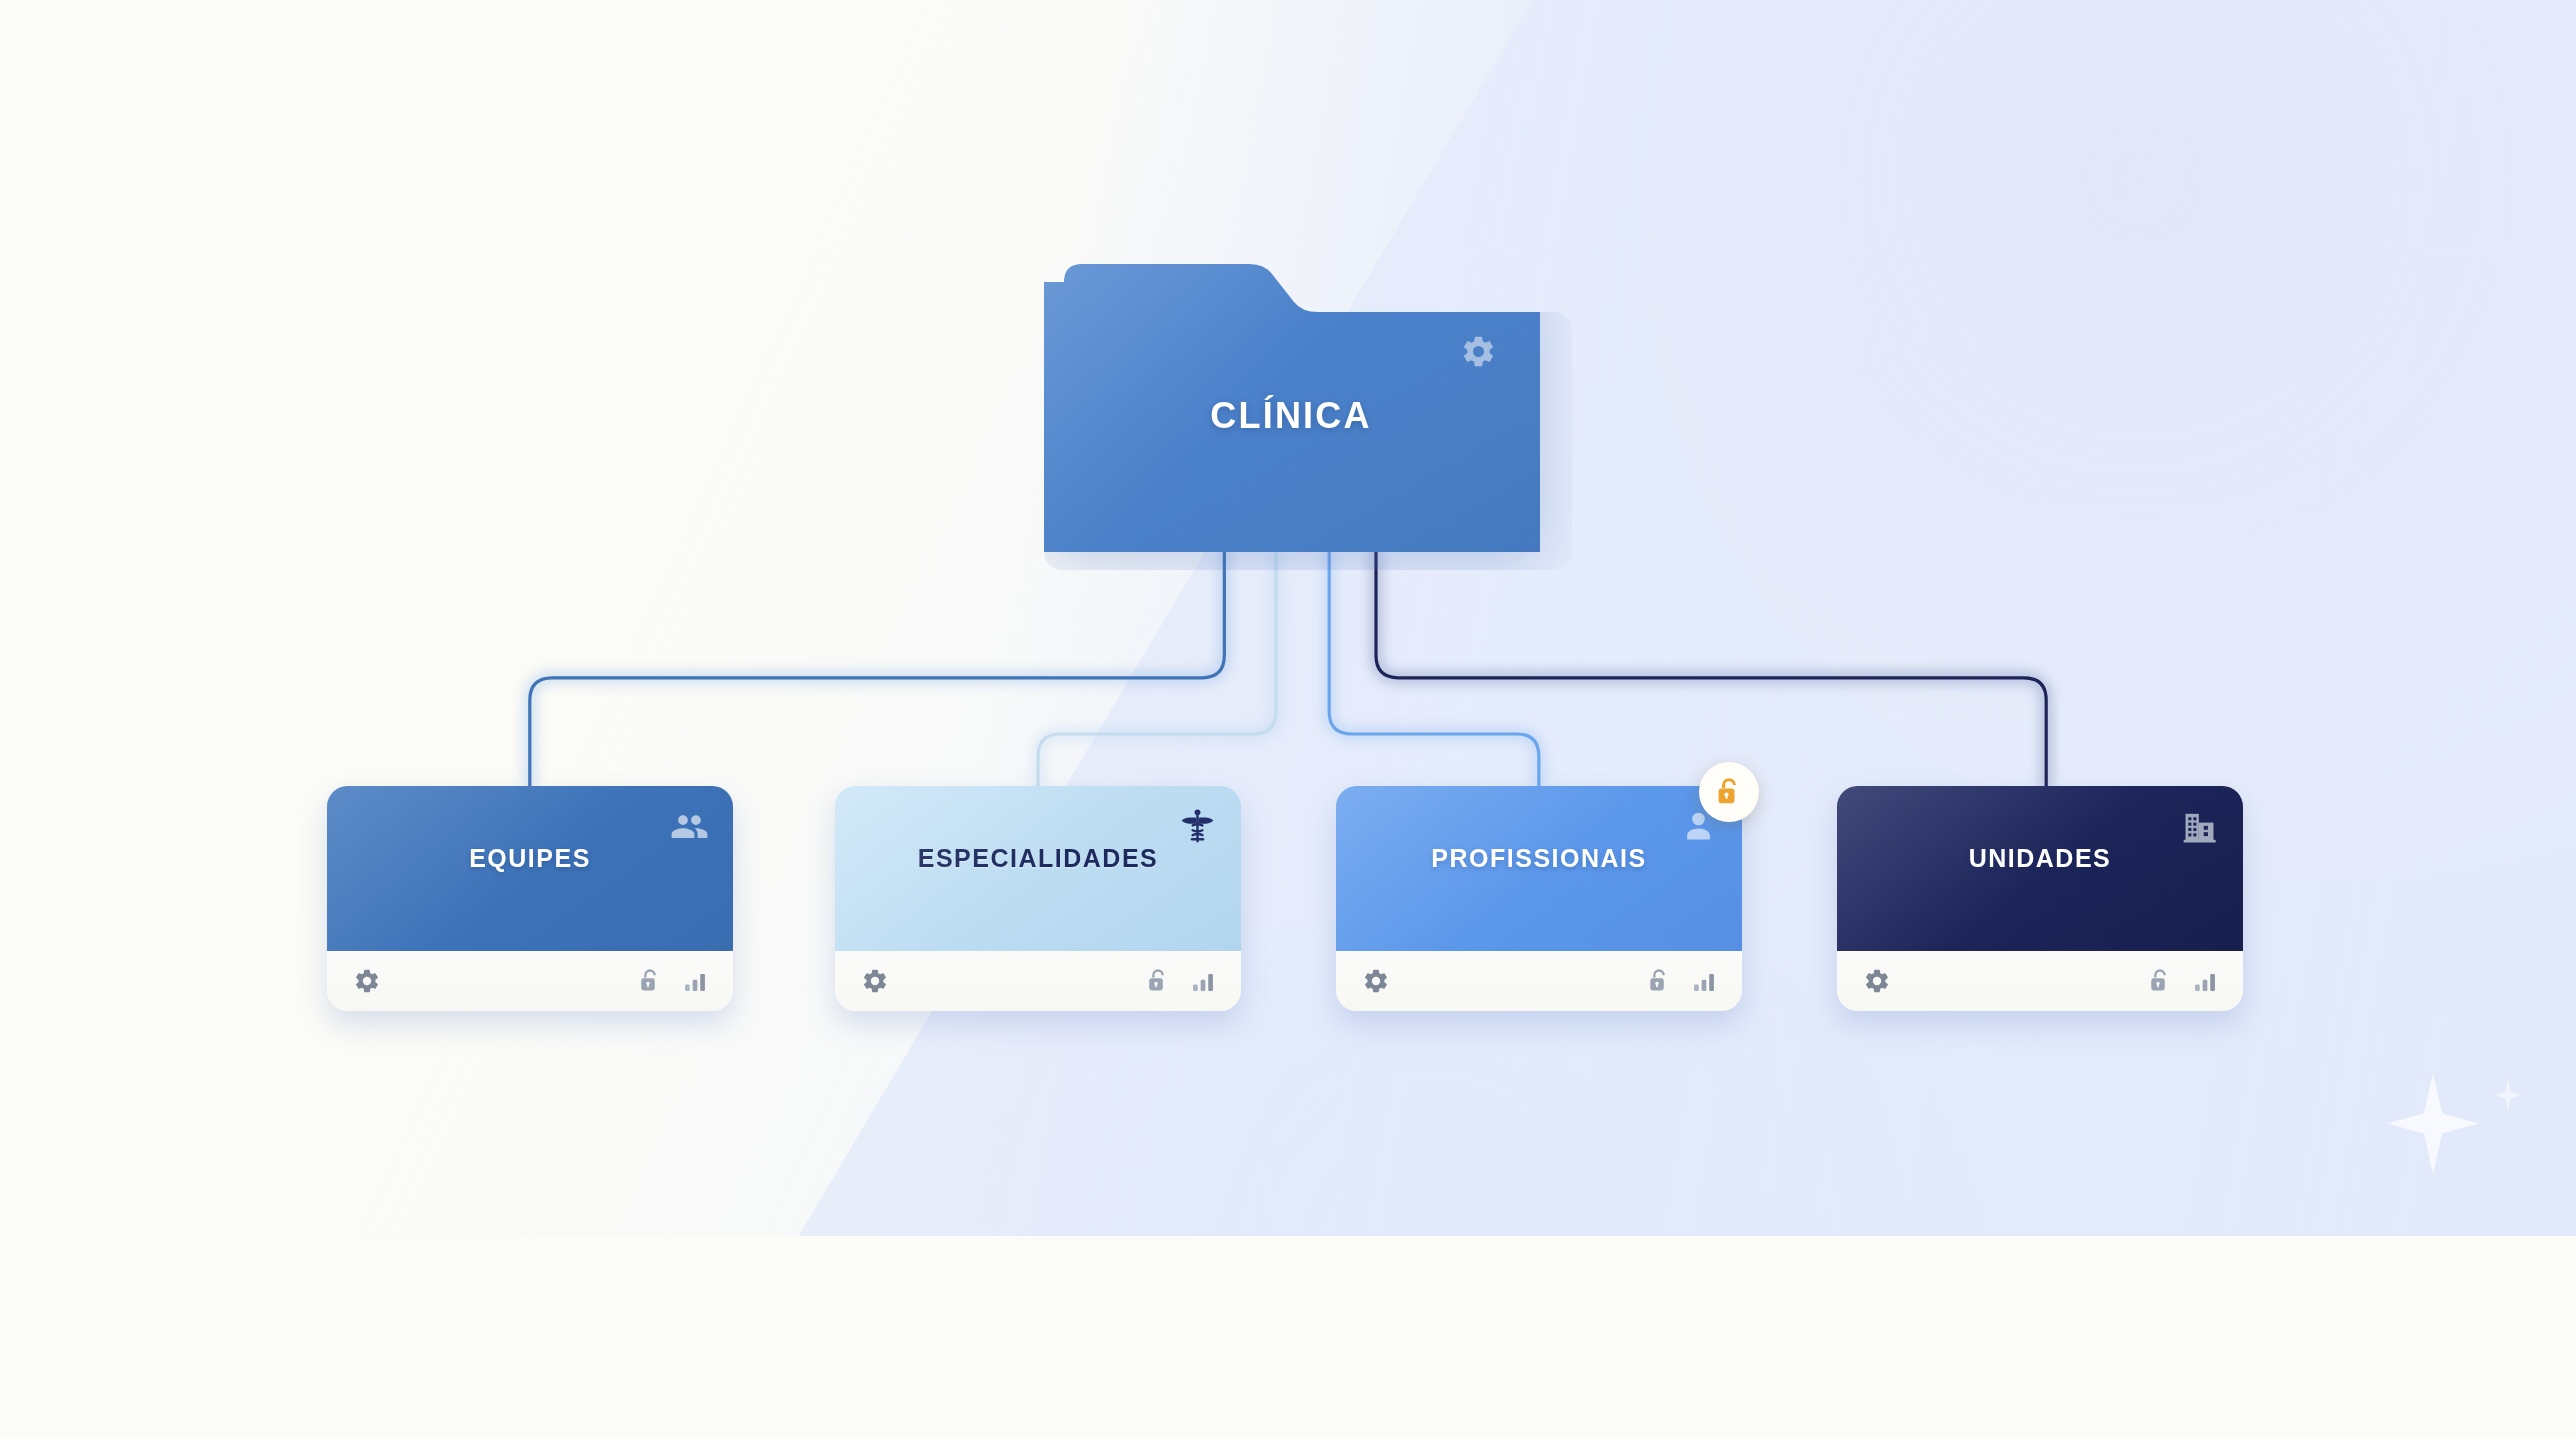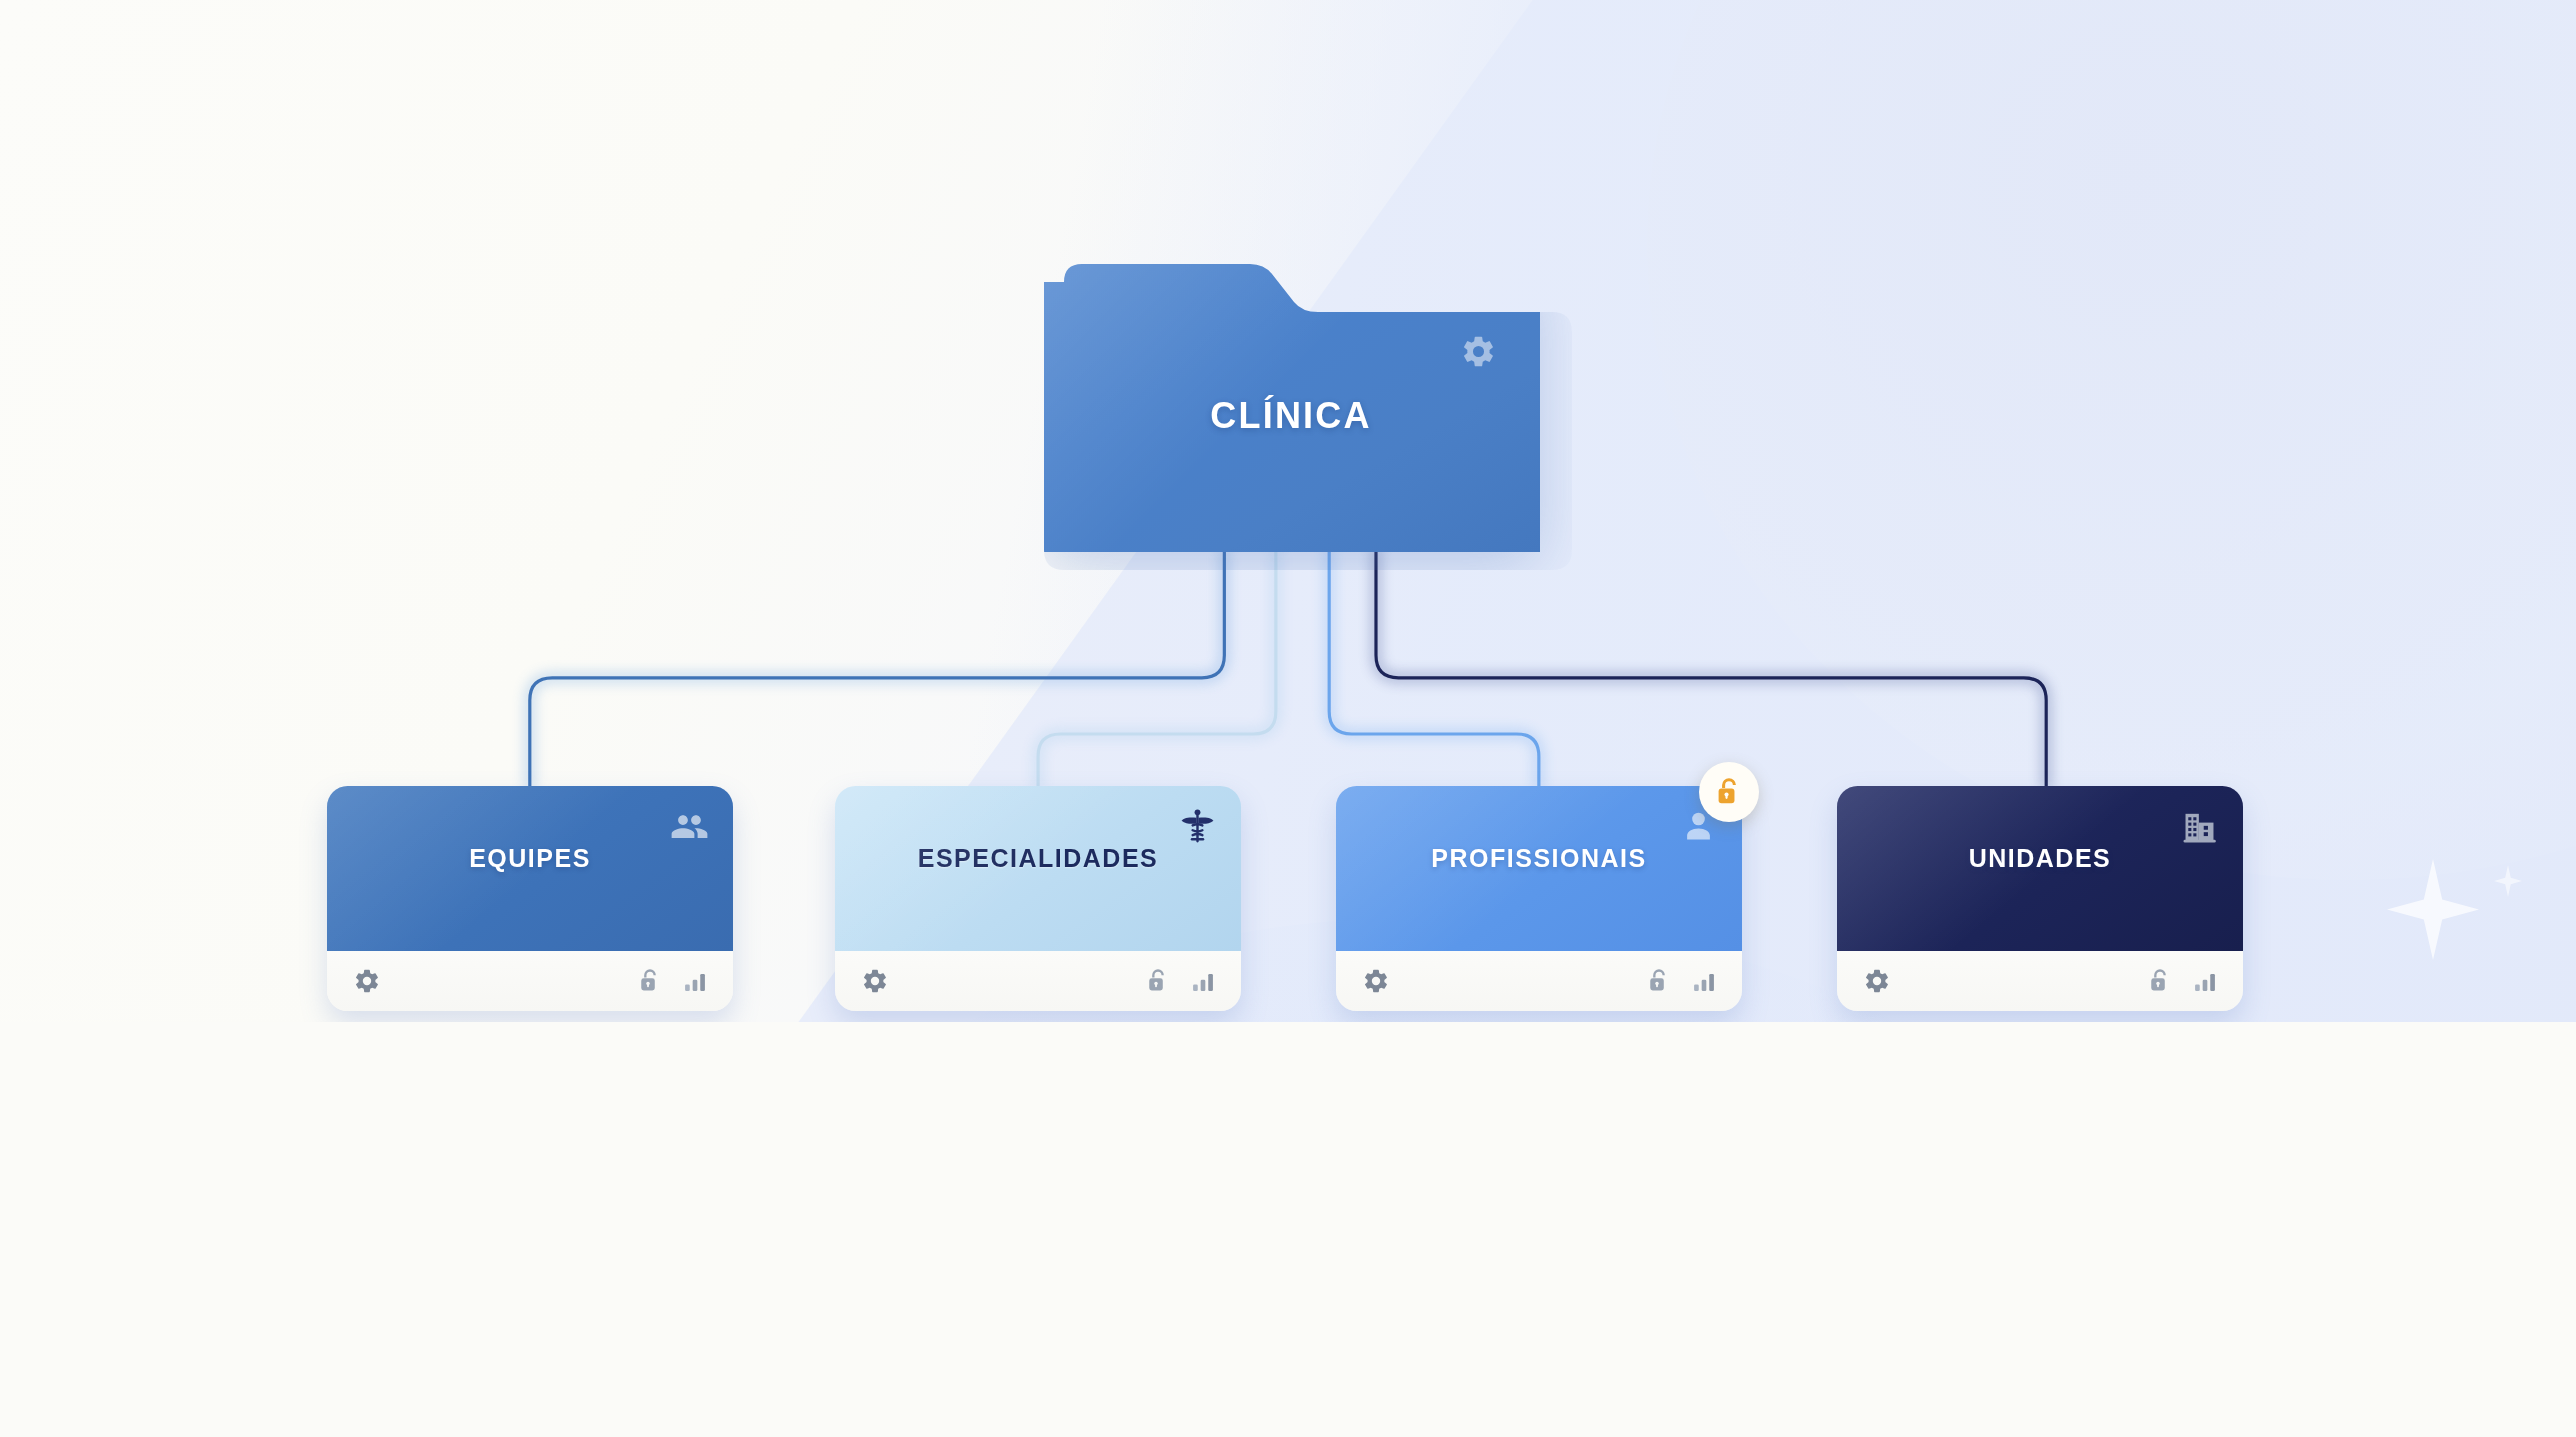--- a/index.html
+++ b/index.html
@@ -2,21 +2,21 @@
 <html style="font-size:15px"><head>
 <meta charset="utf-8">
 <style>
   * { margin:0; padding:0; box-sizing:border-box; }
   html, body {
     width:2576px; height:1438px; overflow:hidden;
     font-family:"Liberation Sans", sans-serif;
     background:#fbfbf8;
   }
 
-  #stage { position:relative; width:2576px; height:1022px; overflow:hidden; }
+  #stage { position:relative; width:2576px; height:1236px; overflow:hidden; }
 
   
   .bg-base{
     position:absolute; inset:0;
     background:linear-gradient(115deg,#fcfcf9 0%,#fbfbf7 28%,#f7f8fa 48%,#eef2fb 72%,#e9effb 100%);
   }
   .bg-diagonal{
     position:absolute; inset:0;
     background:#e6ecfa;
     opacity:.92;

